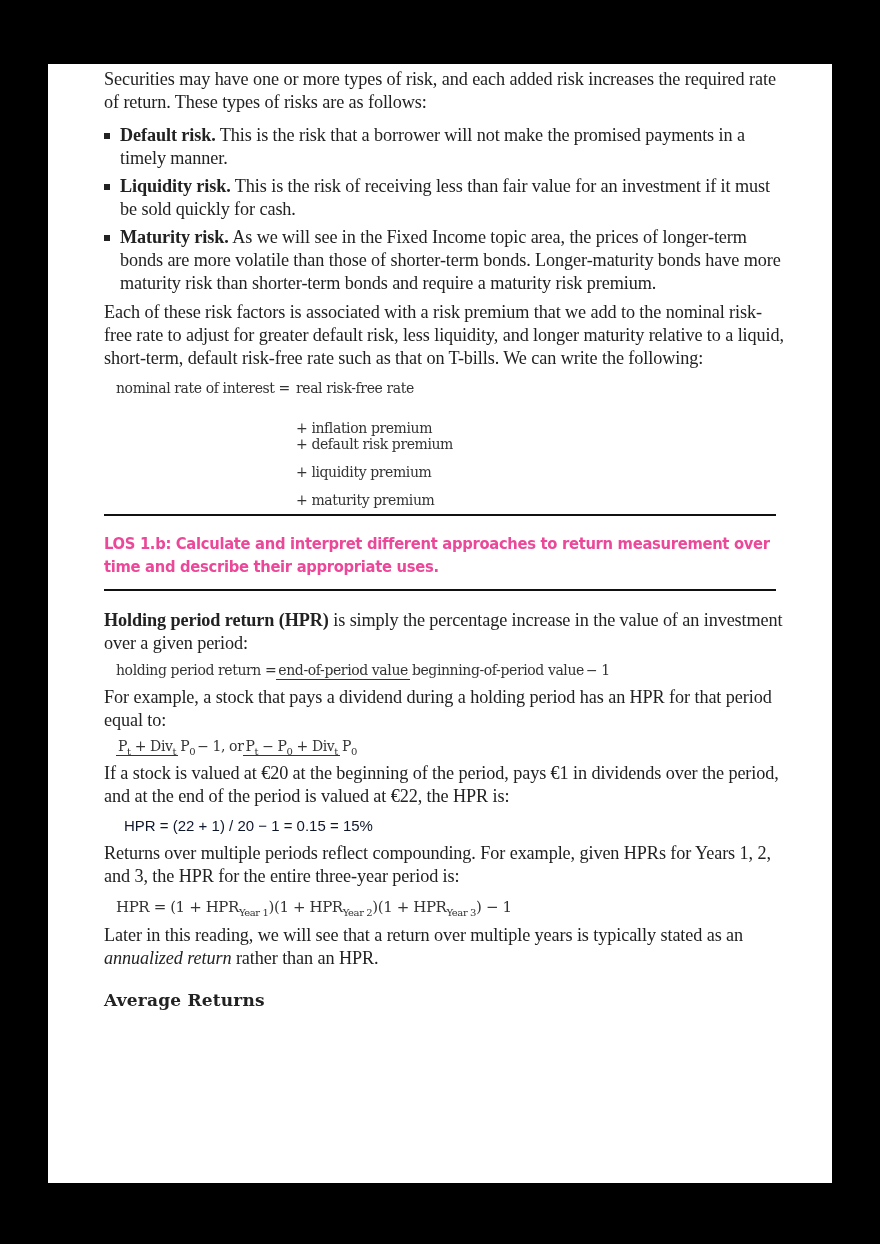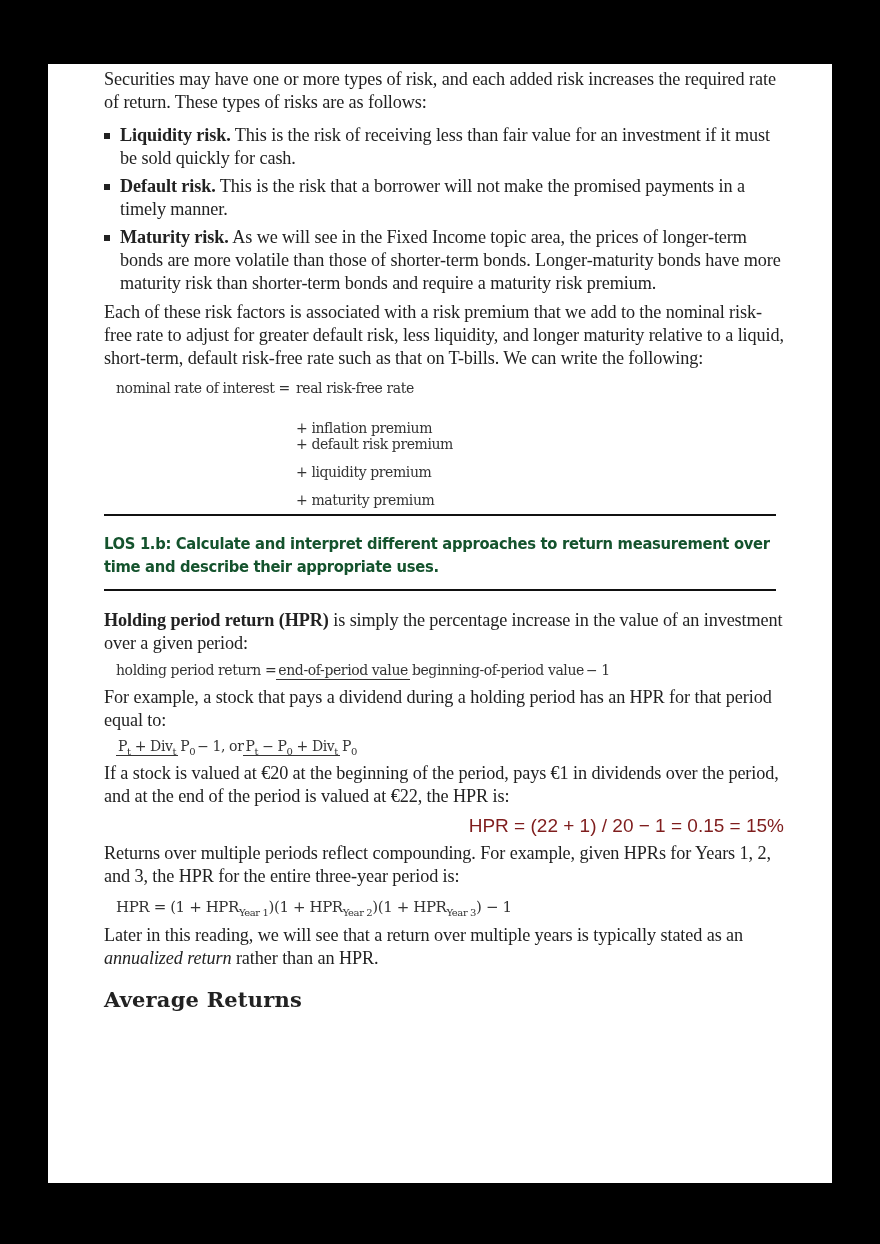--- a/index.html
+++ b/index.html
@@ -26,51 +26,51 @@
     b { font-weight: bold; }
     .eq-block {
       font-family: "DejaVu Serif", serif; font-size: 14px; color: #333; letter-spacing: -0.4px;
     }
     .nominal { margin: 7px 0 0 12px; position: relative; height: 130px; }
     .nominal .lhs { position: absolute; left: 0; top: 0; }
     .nominal .line { position: absolute; left: 180px; }
     .rule { height: 2px; background: #111; width: 672px; margin: 0; }
     .rule.thin { height: 1.5px; }
     .los {
-      color: #14532d; font-weight: bold; margin: 16px 0 11px 0;
+      color: #ec4899; font-weight: bold; margin: 16px 0 11px 0;
       font-family: "DejaVu Sans Condensed", "DejaVu Sans", sans-serif; font-size: 16.4px; line-height: 23px; letter-spacing: -0.3px;
     }
     .formula { margin: 4px 0 4px 12px; display: flex; align-items: center; }
     .frac { display: inline-flex; flex-direction: row; align-items: center; vertical-align: middle; }
     .frac .num { border-bottom: 1.3px solid #333; padding: 0 2px; line-height: 18px; }
     .frac .den { line-height: 18px; padding: 0 2px; }
-    .calc { font-family: "Liberation Sans", sans-serif; font-size: 19px; color: #7f1d1d; margin: 6px 0 5px 20px; letter-spacing: 0; text-align: right; }
+    .calc { font-family: "Liberation Sans", sans-serif; font-size: 15px; color: #0f172a; margin: 6px 0 5px 20px; letter-spacing: 0; }
     h2 {
-      font-family: "DejaVu Serif", serif; font-size: 21px; font-weight: bold; margin: 16px 0 2px 0;
+      font-family: "DejaVu Serif", serif; font-size: 17px; font-weight: bold; margin: 16px 0 2px 0;
       color: #222; letter-spacing: 0.2px; line-height: 28px;
     }
     sub { font-size: 10px; vertical-align: -4px; line-height: 0; }
     .mult { margin: 8px 0 5px 12px; font-size: 15px; }
   </style>
 </head>
 <body>
 
 <div class="page">
   <div class="content body-text">
 
     <p class="p-gap">Securities may have one or more types of risk, and each added risk increases the required rate of return. These types of risks are as follows:</p>
 
     <ul class="risks">
       <li>
         <span class="bullet"></span>
-        <b>Liquidity risk.</b><span> This is the risk of receiving less than fair value for an investment if it must be sold quickly for cash.</span>
+        <b>Default risk.</b><span> This is the risk that a borrower will not make the promised payments in a timely manner.</span>
       </li>
       <li>
         <span class="bullet"></span>
-        <b>Default risk.</b><span> This is the risk that a borrower will not make the promised payments in a timely manner.</span>
+        <b>Liquidity risk.</b><span> This is the risk of receiving less than fair value for an investment if it must be sold quickly for cash.</span>
       </li>
       <li>
         <span class="bullet"></span>
         <b>Maturity risk.</b><span> As we will see in the Fixed Income topic area, the prices of longer-term bonds are more volatile than those of shorter-term bonds. Longer-maturity bonds have more maturity risk than shorter-term bonds and require a maturity risk premium.</span>
       </li>
     </ul>
 
     <p>Each of these risk factors is associated with a risk premium that we add to the nominal risk-free rate to adjust for greater default risk, less liquidity, and longer maturity relative to a liquid, short-term, default risk-free rate such as that on T-bills. We can write the following:</p>
 
     <div class="nominal eq-block">

